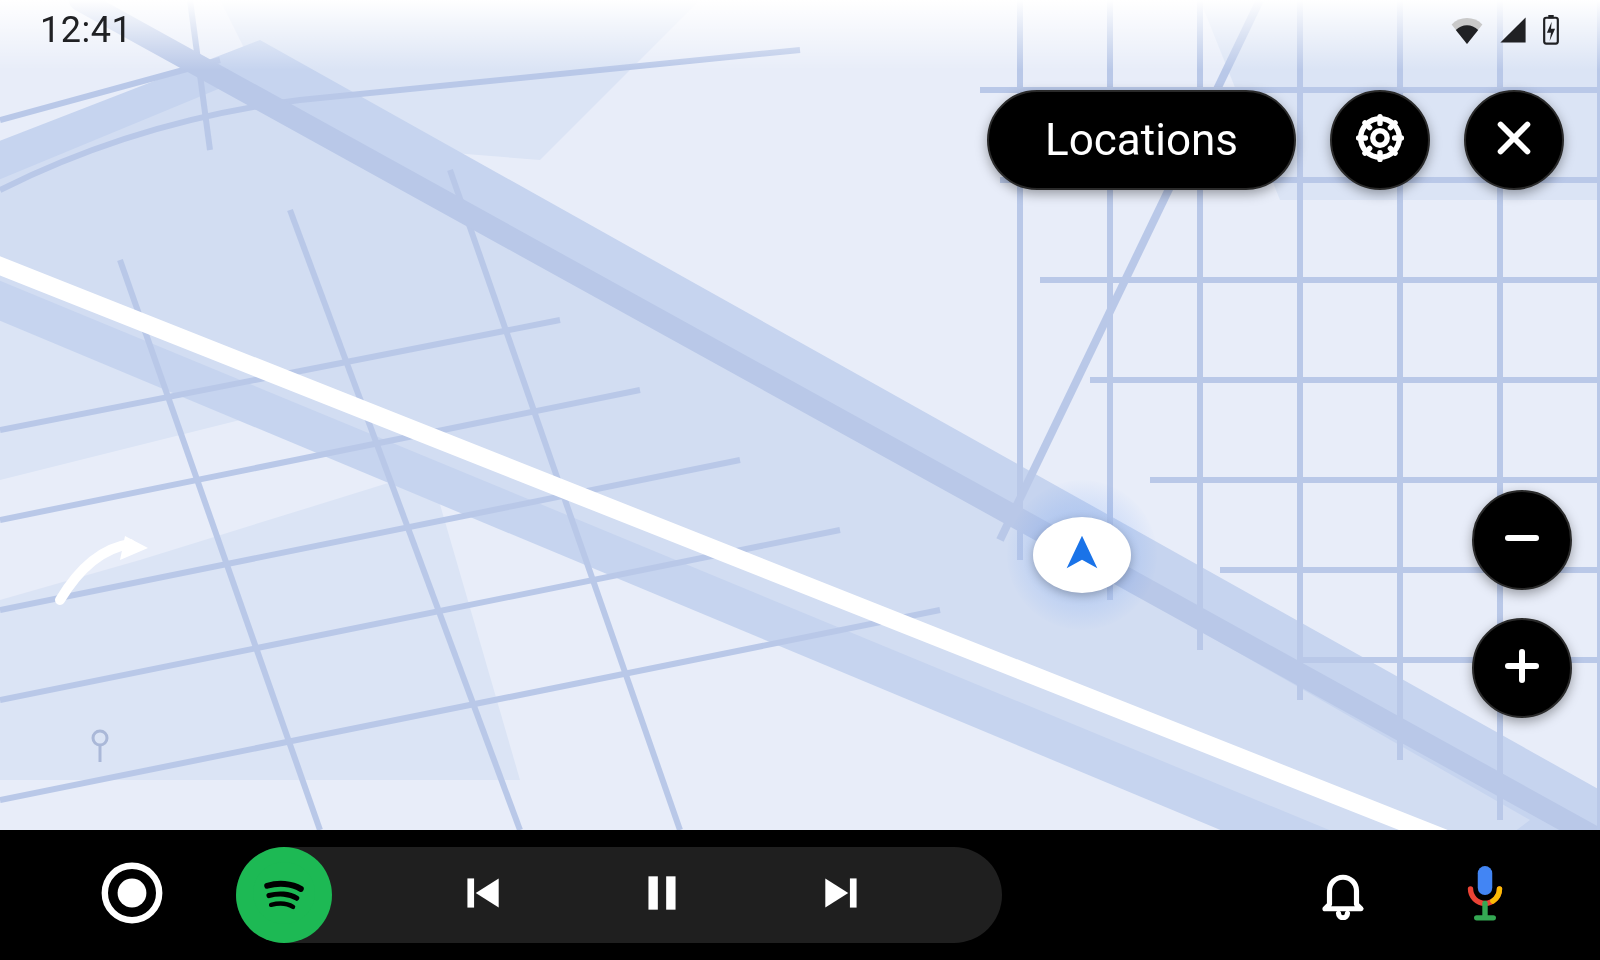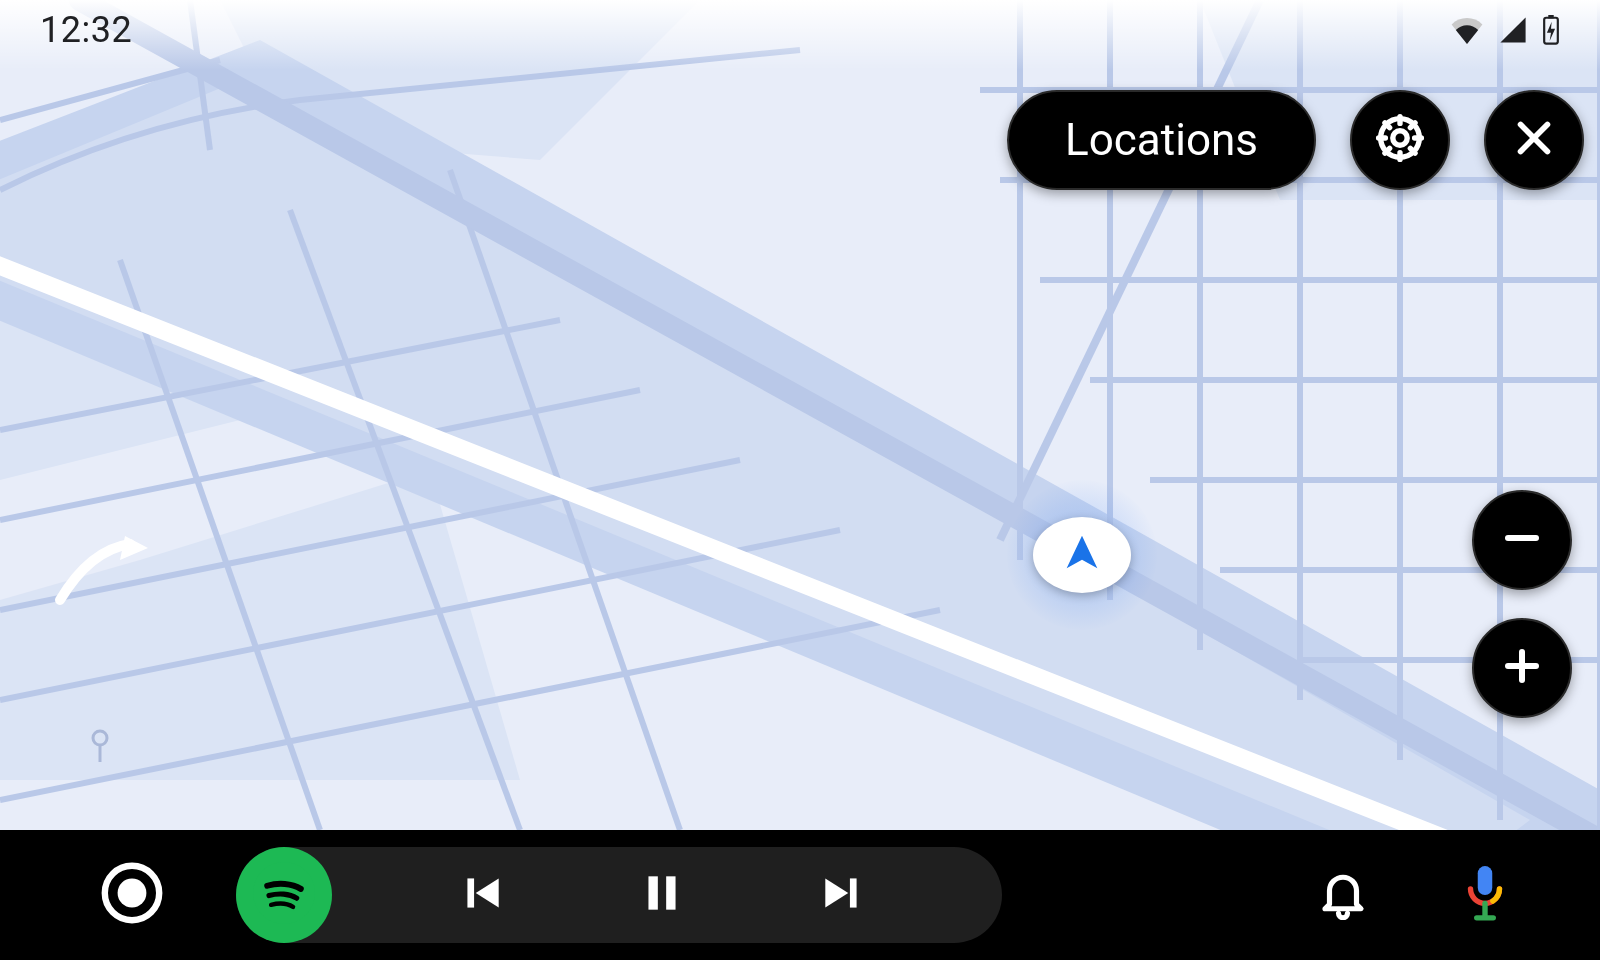--- a/index.html
+++ b/index.html
@@ -9,21 +9,21 @@
   .map { position: absolute; inset: 0; background: #e8edf9; overflow: hidden; }
   .map svg { width: 100%; height: 100%; display: block; }
   
   .top-fade { position: absolute; top: 0; left: 0; right: 0; height: 70px; background: linear-gradient(#ffffff, rgba(255,255,255,0)); }
   
   .statusbar { position: absolute; top: 0; left: 0; right: 0; height: 60px; display: flex; align-items: center; justify-content: space-between; padding: 0 40px; }
   .clock { font-size: 36px; color: #202124; font-weight: 400; letter-spacing: 0.5px; }
   .status-icons { display: flex; align-items: center; gap: 14px; }
   .status-icons svg { display: block; }
   
-  .top-controls { position: absolute; top: 90px; right: 16px; display: flex; align-items: center; gap: 34px; }
+  .top-controls { position: absolute; top: 90px; right: 36px; display: flex; align-items: center; gap: 34px; }
   .pill-btn { background: #000; color: #fff; border-radius: 999px; height: 100px; padding: 0 56px; display: flex; align-items: center; font-size: 44px; box-shadow: 0 4px 12px rgba(0,0,0,0.35); border: 2px solid #2a2a2a; cursor: pointer; }
   .circ-btn { width: 100px; height: 100px; border-radius: 50%; background: #000; color: #fff; display: flex; align-items: center; justify-content: center; box-shadow: 0 4px 12px rgba(0,0,0,0.35); border: 2px solid #2a2a2a; cursor: pointer; }
   
   .zoom-controls { position: absolute; right: 28px; display: flex; flex-direction: column; gap: 28px; top: 490px; }
   
   .puck-wrap { position: absolute; left: 1007px; top: 480px; width: 150px; height: 150px; display:flex; align-items:center; justify-content:center; }
   .puck-halo { position:absolute; width:150px; height:150px; border-radius:50%; background: radial-gradient(circle, rgba(66,133,244,0.28) 0%, rgba(66,133,244,0.10) 50%, rgba(66,133,244,0) 72%); }
   .puck { position:relative; width: 98px; height: 76px; background:#fff; border-radius: 50%; box-shadow: 0 3px 10px rgba(0,0,0,0.25); display:flex; align-items:center; justify-content:center; }
   
   .bottombar { position: absolute; left: 0; right: 0; bottom: 0; height: 130px; background: #000; display: flex; align-items: center; padding: 0 90px 0 100px; gap: 32px; }
@@ -103,21 +103,21 @@
       <g transform="translate(100,738)">
         <circle cx="0" cy="0" r="7" fill="none" stroke="#aab8d8" stroke-width="3"></circle>
         <line x1="0" y1="7" x2="0" y2="24" stroke="#aab8d8" stroke-width="3"></line>
       </g>
     </svg>
   </div>
 
   <div class="top-fade"></div>
 
   <div class="statusbar">
-    <div class="clock">12:32</div>
+    <div class="clock">12:41</div>
     <div class="status-icons">
       <span>
         <svg width="34" height="28" viewBox="0 0 24 20">
           <path d="M12 20 L1 6 C7 0 17 0 23 6 Z" fill="#c9c9c9"></path>
           <path d="M12 20 L4 10 C8.5 5.5 15.5 5.5 20 10 Z" fill="#202124"></path>
         </svg>
       </span>
       <span>
         <svg width="30" height="28" viewBox="0 0 20 20">
             <path d="M1 19 L19 19 L19 1 Z" fill="#202124"></path>

